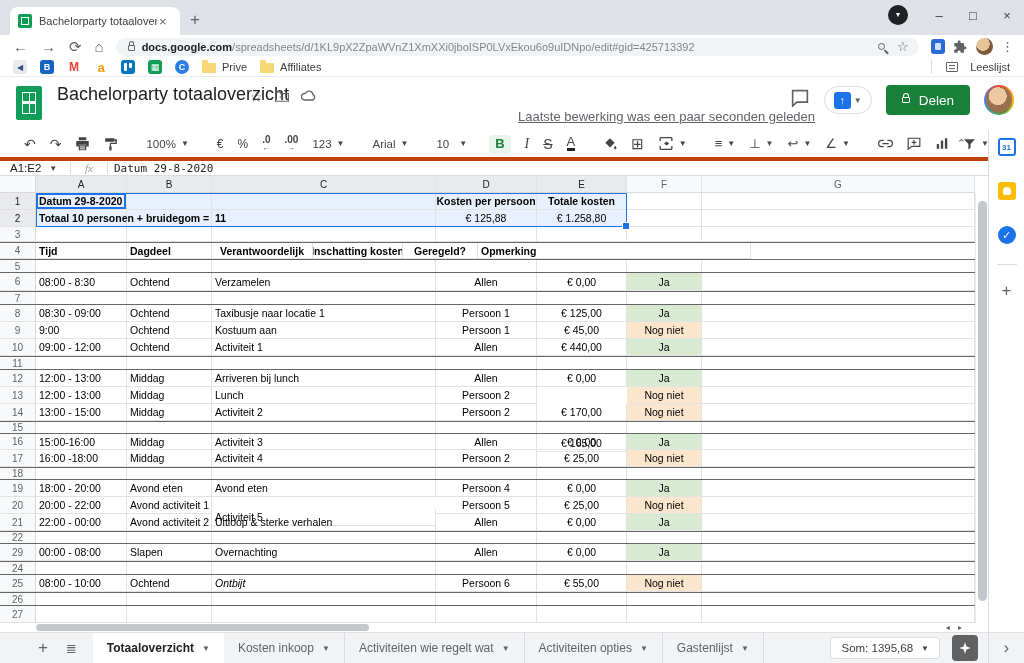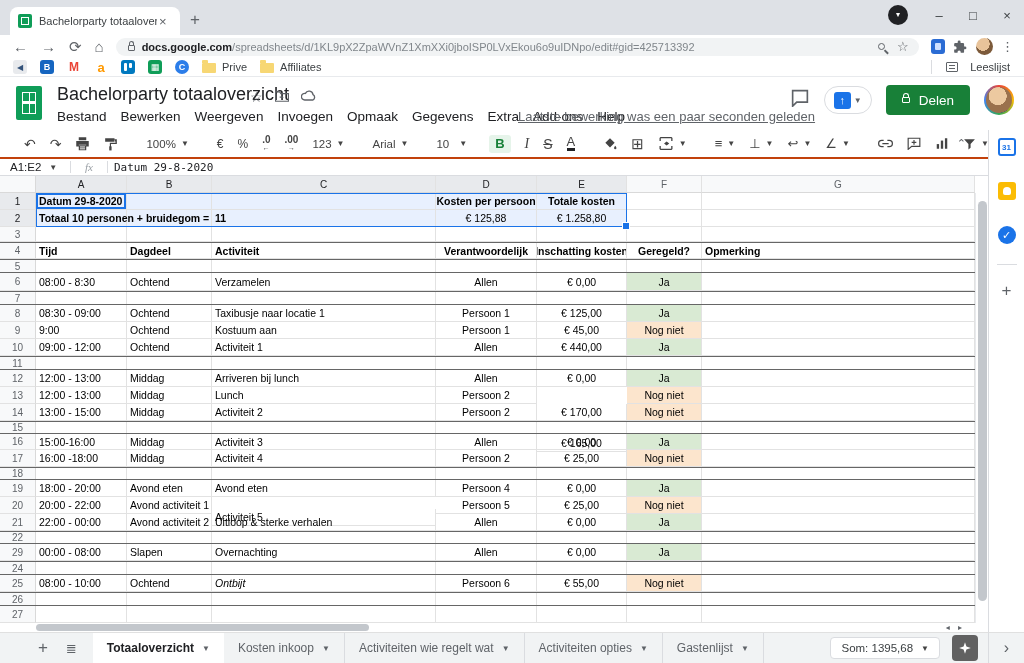--- a/index.html
+++ b/index.html
@@ -87,21 +87,21 @@
   .car{font-size:8px;margin-left:5px;color:#444;}
   .decf{display:inline-flex;flex-direction:column;align-items:center;font-size:10px;font-weight:bold;line-height:8px;}
   .decf i{font-style:normal;font-size:7px;}
   .bold-on{background:#e6f4ea;color:#188038;border-radius:3px;padding:1px 6px;font-weight:bold;margin-left:8px;font-size:13px;}
   .it{font-style:italic;font-family:"Liberation Serif",serif;}
   .strk{text-decoration:line-through;}
   .tclr{border-bottom:3px solid #202124;line-height:12px;font-size:13px;}
   .collapse{position:absolute;right:22px;font-size:11px;color:#5f6368;}
 
   
-  .fbar{position:absolute;left:0;top:157px;width:988px;height:19px;background:#fff;border-top:2px solid #c2410c;border-bottom:1px solid #dadce0;display:flex;align-items:center;}
+  .fbar{position:absolute;left:0;top:157px;width:988px;height:19px;background:#fff;border-top:4px solid #c2410c;border-bottom:1px solid #dadce0;display:flex;align-items:center;}
   .namebox{width:70px;display:flex;align-items:center;padding-left:10px;font-size:11.5px;color:#202124;}
   .fxdiv{width:1px;height:12px;background:#dadce0;}
   .fx{font-size:11px;color:#9aa0a6;font-style:italic;margin:0 14px;font-family:"Liberation Serif",serif;}
   .fval{font-size:11px;color:#202124;font-family:"DejaVu Sans Mono",monospace;margin-left:6px;}
 
   
   .gridwrap{position:absolute;left:0;top:176px;width:988px;height:456px;background:#fff;}
   .chrow{display:flex;height:17px;}
   .corner{width:36px;height:100%;background:#f8f9fa;border-right:1px solid #d9d9d9;border-bottom:1px solid #d9d9d9;flex:none;}
   .chead{height:100%;background:#f8f9fa;border-right:1px solid #e2e2e2;border-bottom:1px solid #d9d9d9;font-size:10px;color:#5f6368;display:flex;align-items:center;justify-content:center;flex:none;}
@@ -245,31 +245,20 @@
     <span class="title-ics">
       <span style="font-size:14px;">☆</span>
       <span><svg width="14" height="12" viewBox="0 0 24 20">
             <path fill="none" stroke="#5f6368" stroke-width="2" d="M1 3h7l2 3h13v13H1z"></path>
             <path fill="#5f6368" d="M11 9v2H8v2h3v2l4-3z"></path>
           </svg></span>
       <span><svg width="16" height="12" viewBox="0 0 24 16">
             <path fill="none" stroke="#5f6368" stroke-width="2" d="M6 14a5 5 0 1 1 .6-9.9A6 6 0 0 1 18 6a4.5 4.5 0 0 1 0 8z"></path>
           </svg></span>
     </span>
-    <nav class="menubar" id="menubar">
-        <span class="menu-item">Bestand</span>
-        <span class="menu-item">Bewerken</span>
-        <span class="menu-item">Weergeven</span>
-        <span class="menu-item">Invoegen</span>
-        <span class="menu-item">Opmaak</span>
-        <span class="menu-item">Gegevens</span>
-        <span class="menu-item">Extra</span>
-        <span class="menu-item">Add-ons</span>
-        <span class="menu-item">Help</span>
-      </nav>
     <span class="lastedit">Laatste bewerking was een paar seconden geleden</span>
     <div class="headright">
       <span><svg width="20" height="18" viewBox="0 0 24 22">
             <path fill="none" stroke="#5f6368" stroke-width="2" d="M3 2h18v14H8l-5 5z"></path>
           </svg></span>
       <span class="presentpill">
           <span class="upbox">↑</span>
           <span class="caret">▼</span>
         </span>
       <span class="delen">
@@ -448,23 +437,20 @@
           <div class="cell" style="width: 273px;"></div>
         </div>
         <div class="grow topline" style="height: 17px;">
           <div class="rnum">4</div>
           <div class="cell" style="width: 91px;">
             <span class="ct b">Tijd</span>
           </div>
           <div class="cell" style="width: 85px;">
             <span class="ct b">Dagdeel</span>
           </div>
-          <div class="cell" style="width: 224px;">
-            <span class="ct b">Activiteit</span>
-          </div>
           <div class="cell ac" style="width: 101px;">
             <span class="ct b">Verantwoordelijk</span>
           </div>
           <div class="cell ac" style="width: 90px;">
             <span class="ct b">Inschatting kosten</span>
           </div>
           <div class="cell ac" style="width: 75px;">
             <span class="ct b">Geregeld?</span>
           </div>
           <div class="cell" style="width: 273px;">

